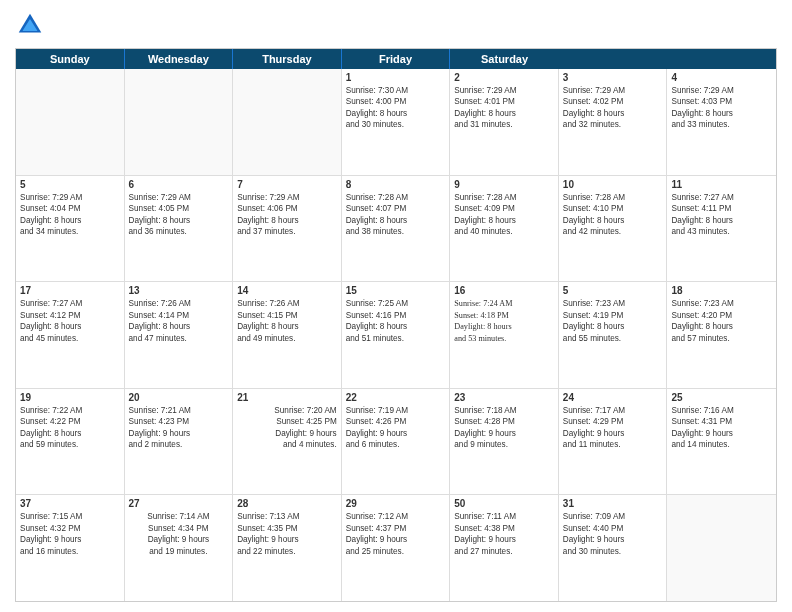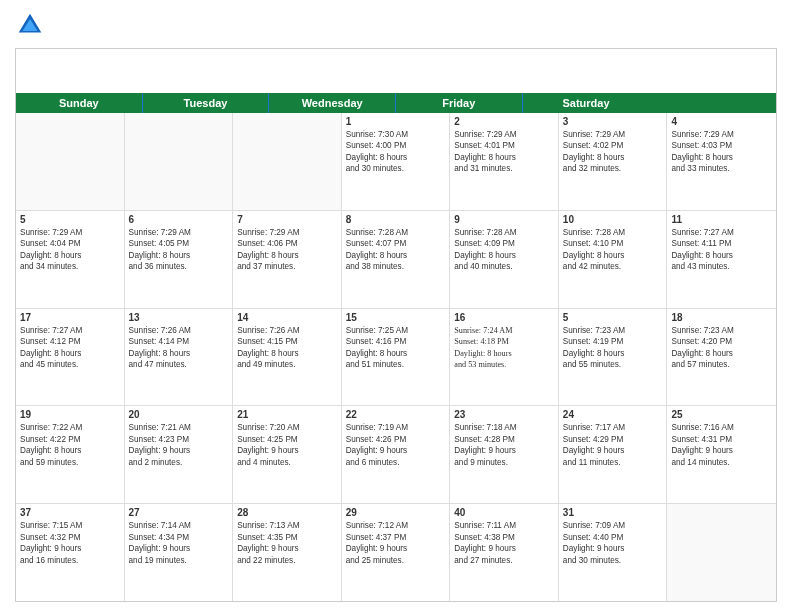--- a/index.html
+++ b/index.html
@@ -52,23 +52,22 @@
       color: #555;
     }
     .calendar {
       flex: 1;
       border: 1px solid #ccc;
       display: flex;
       flex-direction: column;
     }
     .cal-header {
       display: grid;
-      grid-template-columns: repeat(6, 1fr);
-      background: #15803d;
-      margin-top: 44px;
+      grid-template-columns: repeat(7, 1fr);
+      background: #0c4a6e;
     }
     .cal-header-cell {
       color: #fff;
       font-weight: bold;
       font-size: 11px;
       text-align: center;
       padding: 4px 2px;
       border-right: 1px solid #1976d2;
     }
     .cal-header-cell:last-child { border-right: none; }
@@ -123,22 +122,22 @@
     </div>
     <div class="title-block">
       <div class="main-title"></div>
       <div class="subtitle"></div>
     </div>
   </div>
 
   <div class="calendar">
     <div class="cal-header">
     <div class="cal-header-cell">Sunday</div>
-        <div class="cal-header-cell">Tuesday</div>
         <div class="cal-header-cell">Wednesday</div>
+        <div class="cal-header-cell">Thursday</div>
         <div class="cal-header-cell">Friday</div>
         <div class="cal-header-cell">Saturday</div>
       </div>
     <div class="cal-body">
     <div class="cal-row">
           <div class="cal-cell empty"></div>
           <div class="cal-cell empty"></div>
           <div class="cal-cell empty"></div>
           <div class="cal-cell">
             <span class="day-num">1</span>
@@ -281,21 +280,21 @@
           </div>
           <div class="cal-cell">
             <span class="day-num">20</span>
             <div class="cell-info" style="white-space: pre-line;">Sunrise: 7:21 AM
 Sunset: 4:23 PM
 Daylight: 9 hours
 and 2 minutes.</div>
           </div>
           <div class="cal-cell">
             <span class="day-num">21</span>
-            <div class="cell-info" style="white-space: pre-line;">Sunrise: 7:20 AM
+            <div class="cell-info" style="white-space: pre-line; text-align: right;">Sunrise: 7:20 AM
 Sunset: 4:25 PM
 Daylight: 9 hours
 and 4 minutes.</div>
           </div>
           <div class="cal-cell">
             <span class="day-num">22</span>
             <div class="cell-info" style="white-space: pre-line;">Sunrise: 7:19 AM
 Sunset: 4:26 PM
 Daylight: 9 hours
 and 6 minutes.</div>
@@ -325,41 +324,41 @@
         <div class="cal-row">
           <div class="cal-cell">
             <span class="day-num">37</span>
             <div class="cell-info" style="white-space: pre-line;">Sunrise: 7:15 AM
 Sunset: 4:32 PM
 Daylight: 9 hours
 and 16 minutes.</div>
           </div>
           <div class="cal-cell">
             <span class="day-num">27</span>
-            <div class="cell-info" style="white-space: pre-line;">Sunrise: 7:14 AM
+            <div class="cell-info" style="white-space: pre-line; text-align: center;">Sunrise: 7:14 AM
 Sunset: 4:34 PM
 Daylight: 9 hours
 and 19 minutes.</div>
           </div>
           <div class="cal-cell">
             <span class="day-num">28</span>
             <div class="cell-info" style="white-space: pre-line;">Sunrise: 7:13 AM
 Sunset: 4:35 PM
 Daylight: 9 hours
 and 22 minutes.</div>
           </div>
           <div class="cal-cell">
             <span class="day-num">29</span>
             <div class="cell-info" style="white-space: pre-line;">Sunrise: 7:12 AM
 Sunset: 4:37 PM
 Daylight: 9 hours
 and 25 minutes.</div>
           </div>
           <div class="cal-cell">
-            <span class="day-num">40</span>
+            <span class="day-num">50</span>
             <div class="cell-info" style="white-space: pre-line;">Sunrise: 7:11 AM
 Sunset: 4:38 PM
 Daylight: 9 hours
 and 27 minutes.</div>
           </div>
           <div class="cal-cell">
             <span class="day-num">31</span>
             <div class="cell-info" style="white-space: pre-line;">Sunrise: 7:09 AM
 Sunset: 4:40 PM
 Daylight: 9 hours

